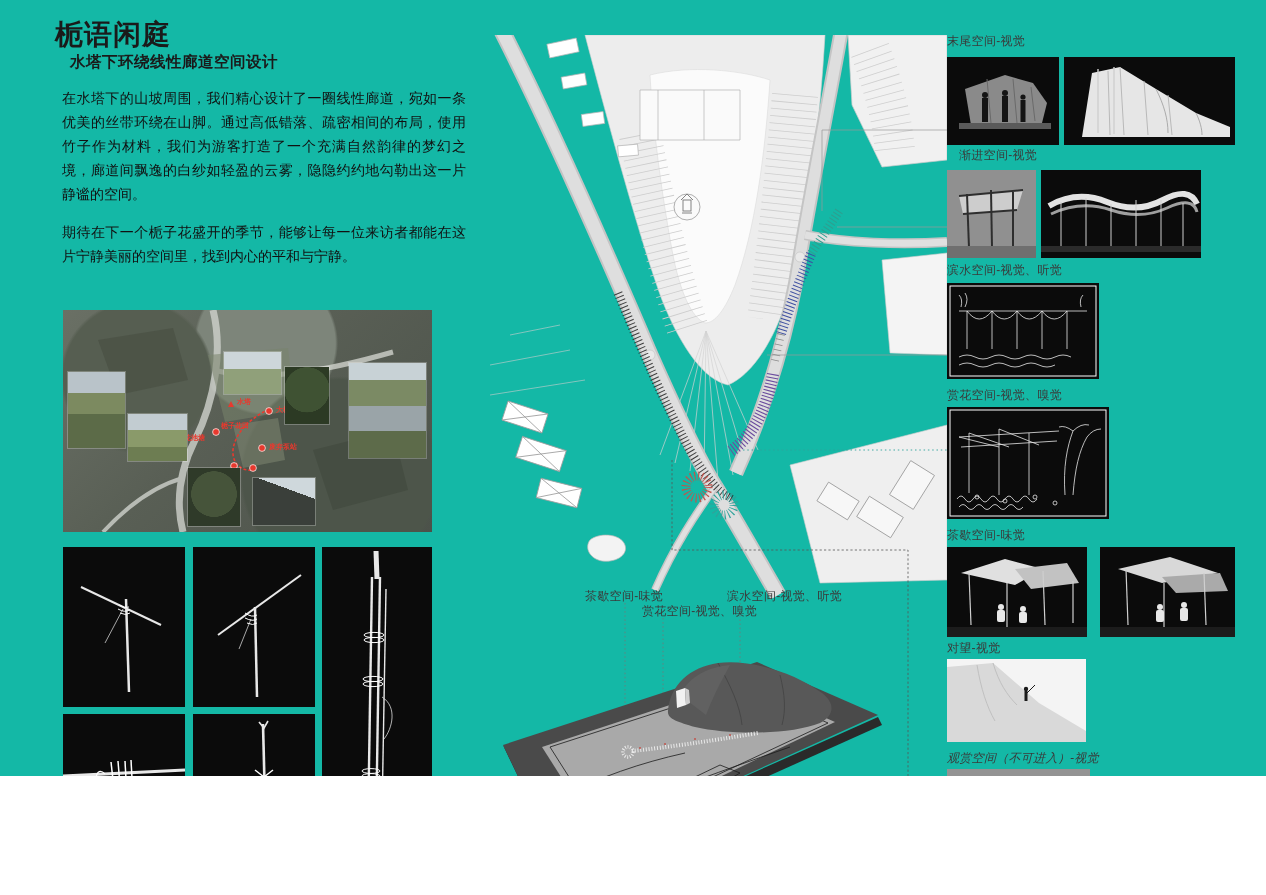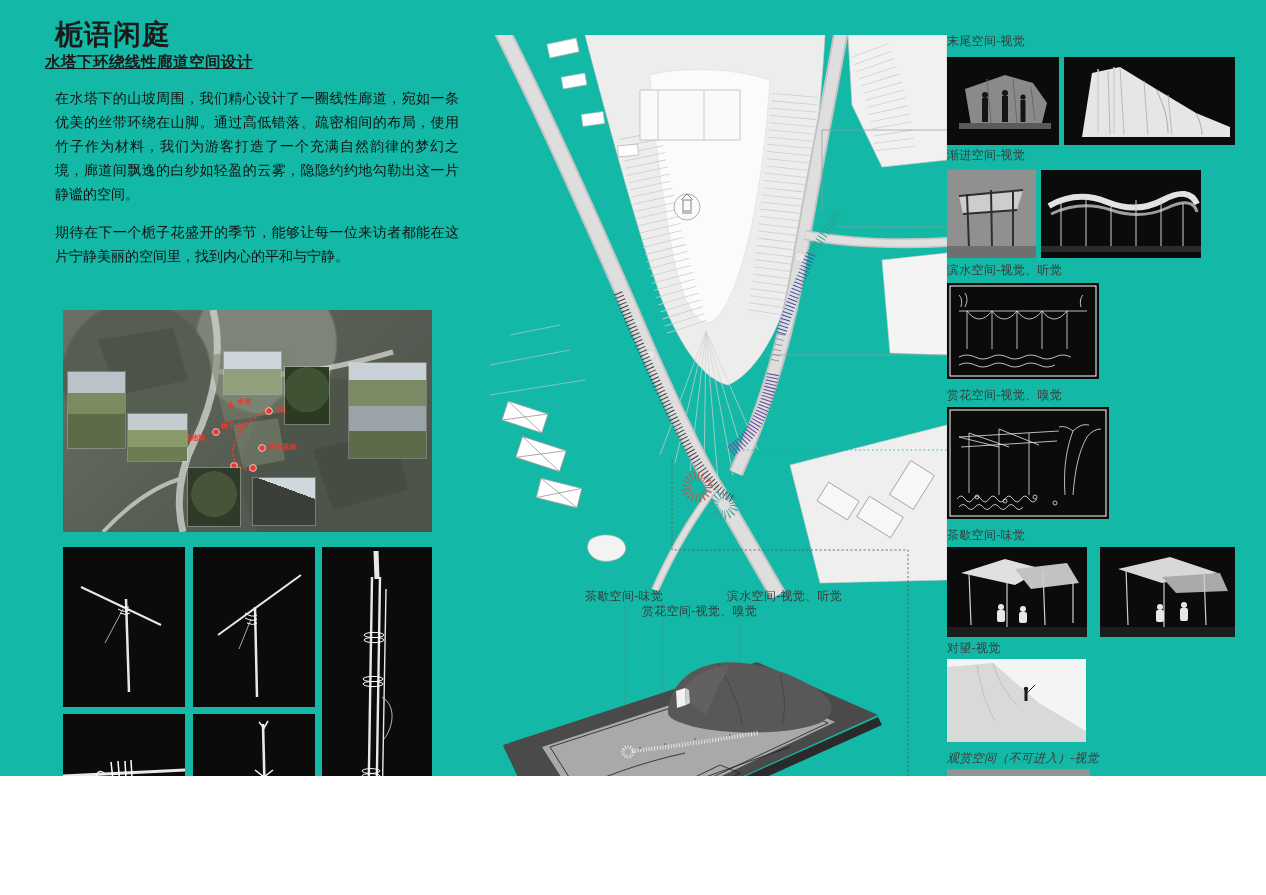--- a/index.html
+++ b/index.html
@@ -14,23 +14,23 @@
   .photo svg{display:block;width:100%;height:100%;}
   .thumb{position:absolute;box-shadow:0 0 0 1px rgba(255,255,255,.25);}
   .alabel{position:absolute;color:#e8392e;font-size:7px;line-height:8px;white-space:nowrap;font-weight:bold;}
 </style>
 </head>
 <body>
 
 <div id="board">
 
   <div class="abs title" style="left:55px;top:16px;">栀语闲庭</div>
-  <div class="abs subtitle" style="left:45px;top:52px;text-decoration:underline;">水塔下环绕线性廊道空间设计</div>
-
-  <div class="abs" style="left:55px;top:86px;">
+  <div class="abs subtitle" style="left:70px;top:52px;">水塔下环绕线性廊道空间设计</div>
+
+  <div class="abs" style="left:62px;top:86px;">
     <span class="para">在水塔下的山坡周围，我们精心设计了一圈线性廊道，宛如一条优美的丝带环绕在山脚。通过高低错落、疏密相间的布局，使用竹子作为材料，我们为游客打造了一个充满自然韵律的梦幻之境，廊道间飘逸的白纱如轻盈的云雾，隐隐约约地勾勒出这一片静谧的空间。</span>
     <span class="para">期待在下一个栀子花盛开的季节，能够让每一位来访者都能在这片宁静美丽的空间里，找到内心的平和与宁静。</span>
   </div>
 
   <div class="abs" style="left:63px;top:310px;width:369px;height:222px;background:
        radial-gradient(circle at 20% 30%, #565e51 0 22%, transparent 23%),
        radial-gradient(circle at 75% 75%, #4d554a 0 30%, transparent 31%),
        radial-gradient(circle at 55% 15%, #7d857a 0 25%, transparent 26%),
        linear-gradient(135deg,#6a7065 0%, #595f55 45%, #4c524a 100%);">
     <svg viewBox="0 0 369 222" style="position:absolute;left:0;top:0;width:100%;height:100%">
@@ -277,21 +277,21 @@
   <div class="photo" style="left:1064px;top:57px;width:171px;height:88px;">
     <svg viewBox="0 0 171 88">
       <polygon points="28,16 56,10 92,32 132,56 166,70 166,80 18,80" fill="#e6e6e6"></polygon>
       <path d="M56,10 L60,78 M80,24 L84,78 M104,38 L108,78 M44,14 L46,78" stroke="#b9b9b9" stroke-width="1" fill="none"></path>
       <path d="M92,32 C100,48 104,62 104,76 M132,56 C136,64 138,72 138,78" stroke="#9a9a9a" stroke-width=".8" fill="none"></path>
       <line x1="34" y1="12" x2="34" y2="76" stroke="#cfcfcf" stroke-width="1.4"></line>
       <line x1="50" y1="10" x2="50" y2="77" stroke="#cfcfcf" stroke-width="1.4"></line>
     </svg>
   </div>
 
-  <span class="abs slabel" style="left:947px;top:147px;">渐进空间-视觉</span>
+  <span class="abs slabel" style="left:947px;top:147px;padding-left:12px;">渐进空间-视觉</span>
   <div class="photo" style="left:947px;top:170px;width:89px;height:88px;background:#909090;">
     <svg viewBox="0 0 89 88">
       <rect width="89" height="88" fill="none"></rect>
       <polygon points="12,26 76,20 70,40 16,44" fill="#ffffff" opacity=".55"></polygon>
       <g stroke="#2e2e2e" stroke-width="2">
         <line x1="20" y1="24" x2="22" y2="78"></line>
           <line x1="44" y1="20" x2="45" y2="78"></line>
           <line x1="66" y1="22" x2="66" y2="78"></line>
         <line x1="12" y1="26" x2="76" y2="20"></line>
           <line x1="16" y1="44" x2="70" y2="40"></line>

